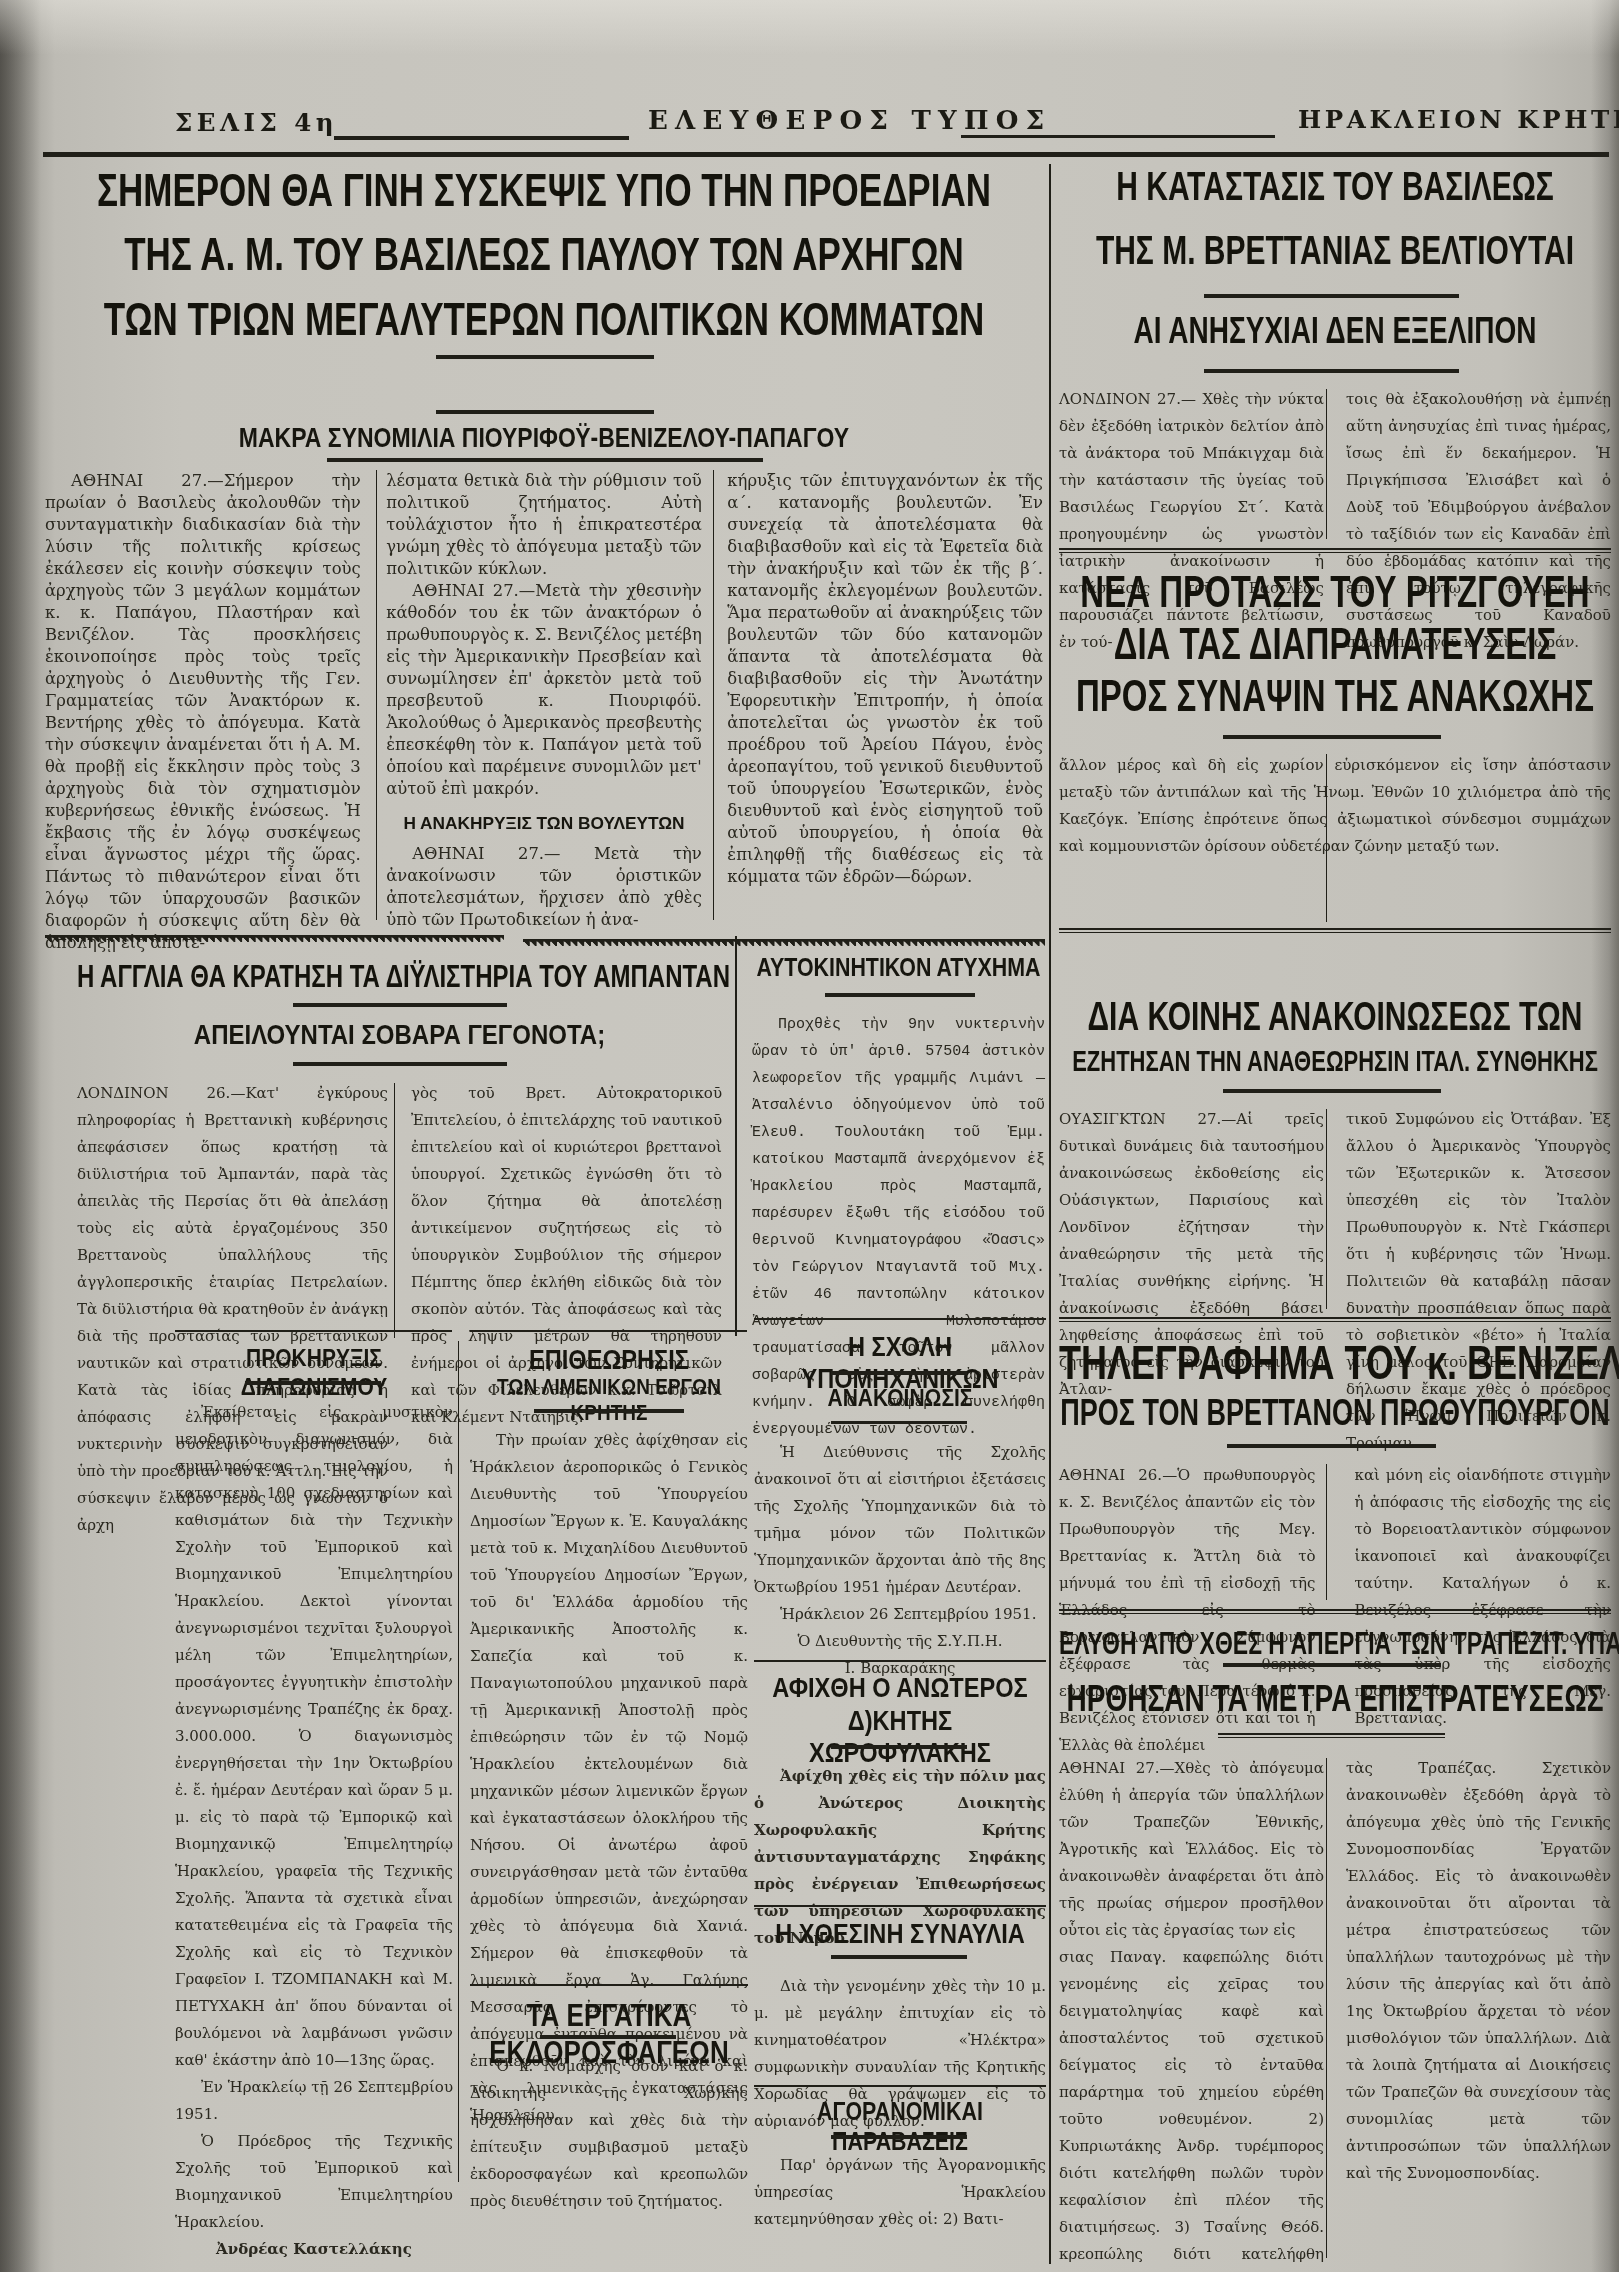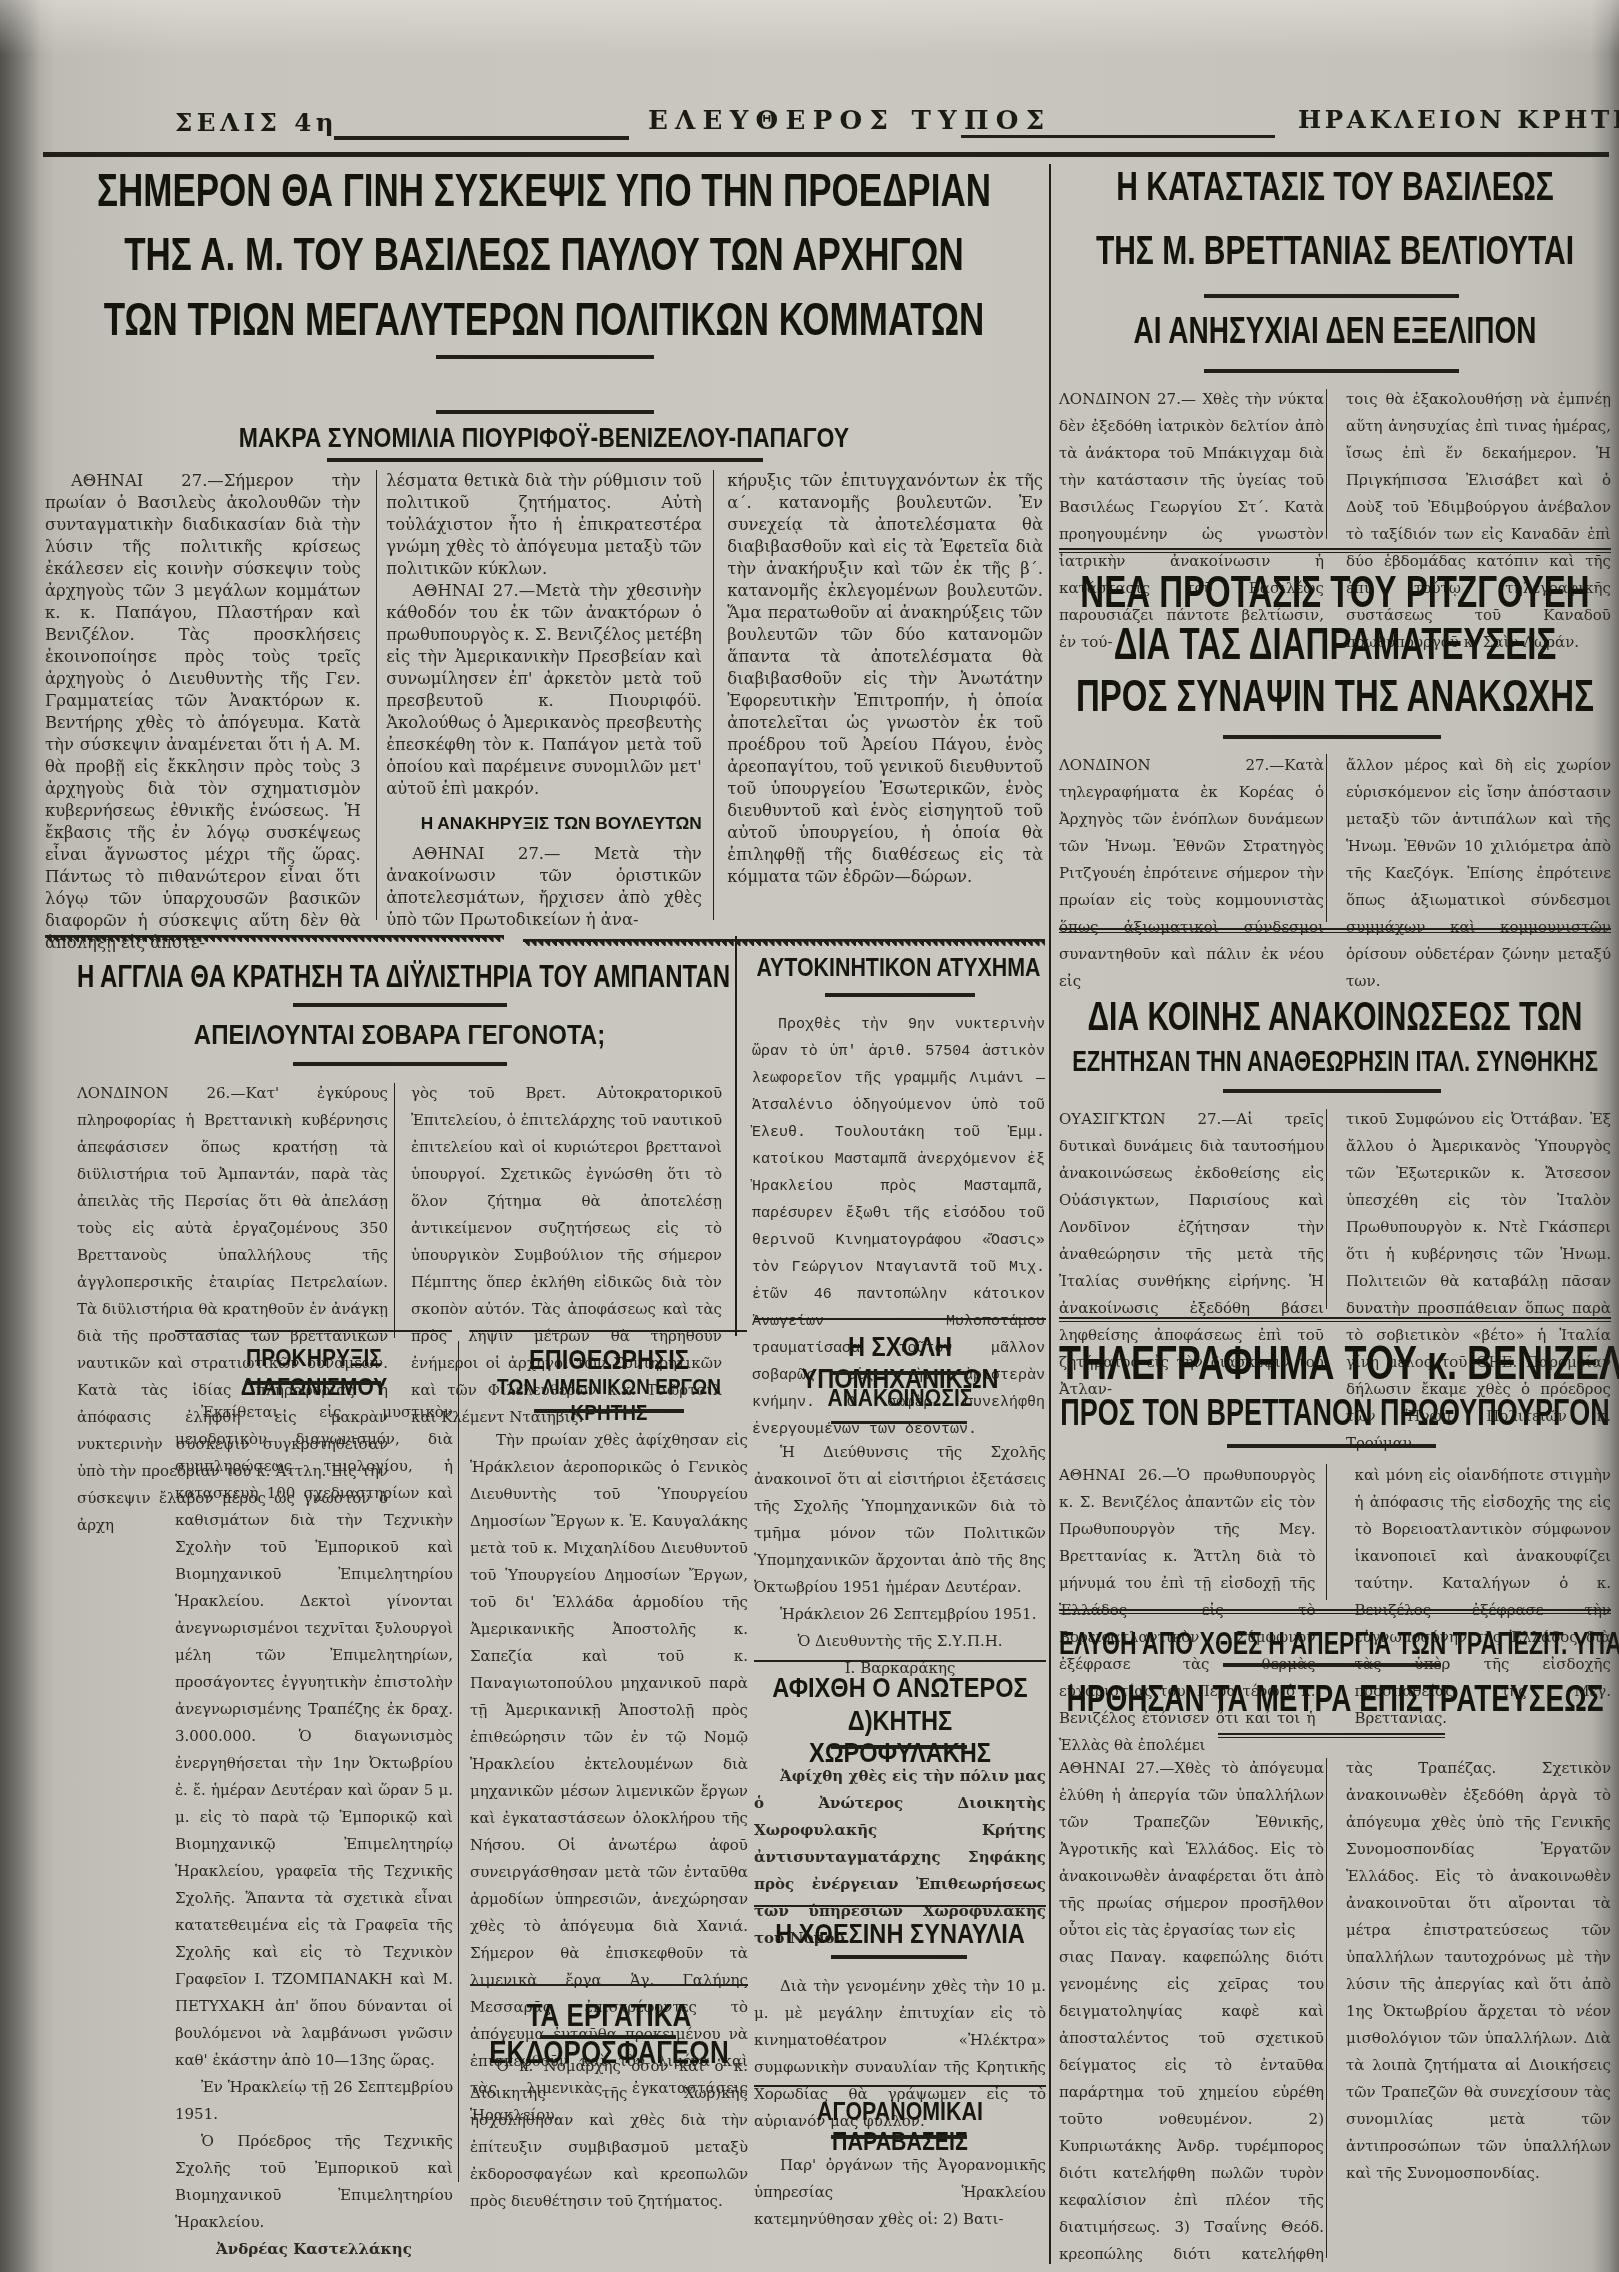--- a/index.html
+++ b/index.html
@@ -14,21 +14,21 @@
       linear-gradient(45deg,transparent 4.1px,#201f18 0) 0 0/6.8px 6.8px repeat-x;}
   .hl{position:absolute;text-align:center;font-family:"Liberation Sans",sans-serif;font-weight:bold;color:#14130c;white-space:nowrap;width:100%;}
   .hl>span{display:inline-block;transform:scaleY(1.34);transform-origin:center top;}
   .shl{position:absolute;text-align:center;font-family:"Liberation Sans",sans-serif;font-weight:bold;color:#17160f;width:100%;}
   .shl>span{display:inline-block;transform:scaleY(1.18);transform-origin:center top;}
   .serifhead{position:absolute;font-family:"DejaVu Serif",serif;font-weight:bold;color:#1b1a13;white-space:nowrap;}
   .bt{font-size:16.4px;line-height:22px;text-align:justify;color:#2a281f;}
   .bt2{font-size:15px;line-height:27px;text-align:justify;color:#2a281f;}
   .cols{position:absolute;display:flex;}
   .col{flex:1;}
-  .inhead{font-family:"Liberation Sans",sans-serif;font-weight:bold;text-align:right;font-size:17.3px;margin:11.8px 0 9px 0;color:#17160f;}
+  .inhead{font-family:"Liberation Sans",sans-serif;font-weight:bold;text-align:center;font-size:17.3px;margin:11.8px 0 9px 0;color:#17160f;}
   .sig{text-align:center;}
   .sigr{text-align:center;font-weight:bold;}
   p{margin:0 0 0 0;text-indent:26px;}
   p.noind{text-indent:0;}
 </style>
 </head>
 <body>
 
 <div class="page">
 
@@ -86,23 +86,20 @@
     </div>
     <div class="rule" style="left:267px;top:230px;width:1.4px;height:150px;"></div>
     <div class="drule" style="left:0;top:389px;width:552px;"></div>
 
     <div class="hl" style="top:408px;font-size:33px;"><span>ΝΕΑ ΠΡΟΤΑΣΙΣ ΤΟΥ ΡΙΤΖΓΟΥΕΗ</span></div>
     <div class="hl" style="top:460px;font-size:33px;"><span>ΔΙΑ ΤΑΣ ΔΙΑΠΡΑΜΑΤΕΥΣΕΙΣ</span></div>
     <div class="hl" style="top:512px;font-size:33px;"><span>ΠΡΟΣ ΣΥΝΑΨΙΝ ΤΗΣ ΑΝΑΚΩΧΗΣ</span></div>
     <div class="rule" style="left:164px;top:576px;width:218px;height:3.6px;"></div>
     <div class="cols" style="left:0;top:593px;width:552px;gap:22px;">
       <div class="col bt2">
-          <p class="noind">ΛΟΝΔΙΝΟΝ 27.—Κατὰ τηλεγραφήματα ἐκ Κορέας ὁ Ἀρχηγὸς τῶν ἐνόπλων δυνάμεων τῶν Ἡνωμ. Ἐθνῶν Στρατηγὸς Ριτζγουέη ἐπρότεινε σήμερον τὴν πρωίαν εἰς τοὺς κομμουνιστὰς ὅπως ἀξιωματικοὶ σύνδεσμοι συναντηθοῦν καὶ πάλιν ἐκ νέου εἰς</p>
-        </div>
-      <div class="col bt2">
           <p class="noind">ἄλλον μέρος καὶ δὴ εἰς χωρίον εὑρισκόμενον εἰς ἴσην ἀπόστασιν μεταξὺ τῶν ἀντιπάλων καὶ τῆς Ἡνωμ. Ἐθνῶν 10 χιλιόμετρα ἀπὸ τῆς Καεζόγκ. Ἐπίσης ἐπρότεινε ὅπως ἀξιωματικοὶ σύνδεσμοι συμμάχων καὶ κομμουνιστῶν ὁρίσουν οὐδετέραν ζώνην μεταξύ των.</p>
         </div>
     </div>
     <div class="rule" style="left:267px;top:595px;width:1.4px;height:168px;"></div>
     <div class="drule" style="left:0;top:769px;width:552px;"></div>
 
     <div class="hl" style="top:835px;font-size:30px;"><span>ΔΙΑ ΚΟΙΝΗΣ ΑΝΑΚΟΙΝΩΣΕΩΣ ΤΩΝ</span></div>
     <div class="hl" style="top:885px;font-size:22px;"><span>ΕΖΗΤΗΣΑΝ ΤΗΝ ΑΝΑΘΕΩΡΗΣΙΝ ΙΤΑΛ. ΣΥΝΘΗΚΗΣ</span></div>
     <div class="rule" style="left:164px;top:930px;width:218px;height:3.6px;"></div>
     <div class="cols" style="left:0;top:947px;width:552px;gap:22px;">

